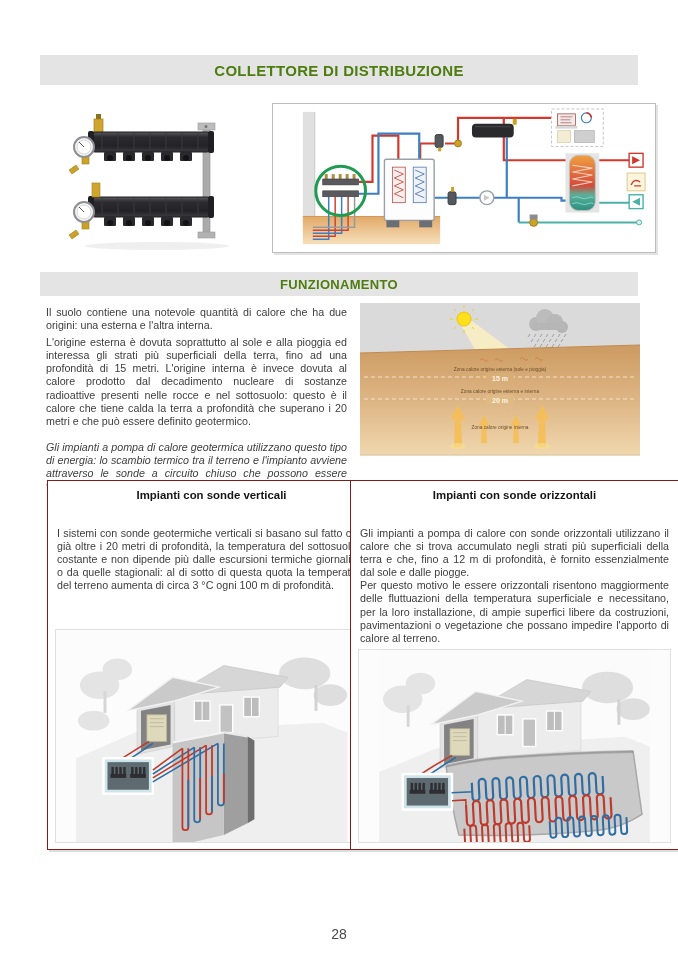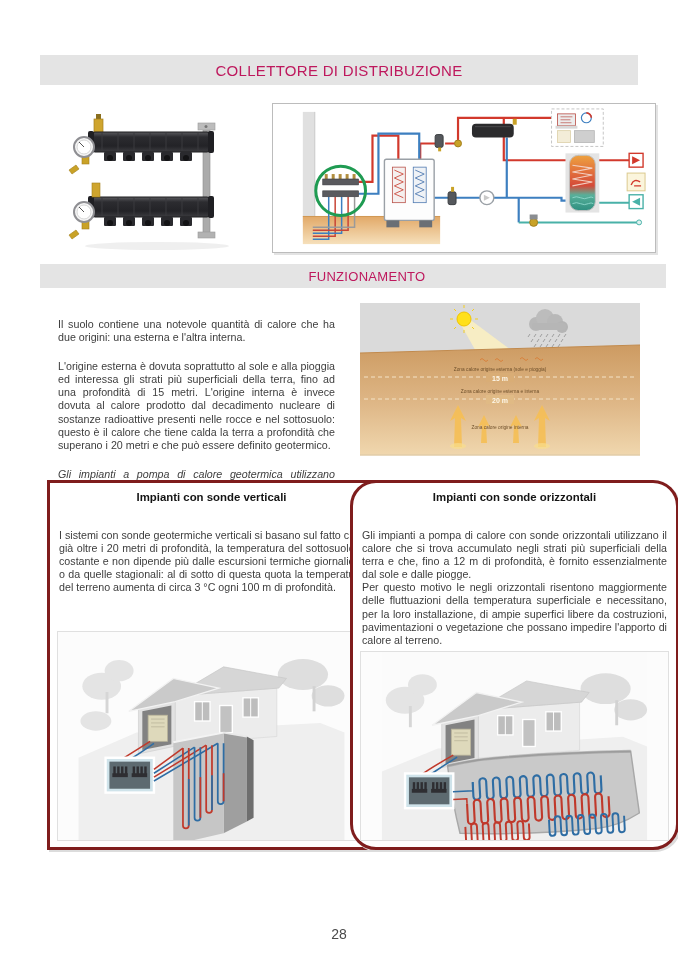--- a/index.html
+++ b/index.html
@@ -1,38 +1,38 @@
 <!DOCTYPE html>
 <html><head>
 <meta charset="utf-8">
 <style>
   html,body{margin:0;padding:0;background:#ffffff;}
   .page{position:relative;width:678px;height:959px;background:#fff;overflow:hidden;
         font-family:"Liberation Sans","DejaVu Sans",sans-serif;}
   .band{position:absolute;left:40px;width:598px;background:#e4e4e4;
         display:flex;align-items:center;justify-content:center;}
   .band1{top:55px;height:30px;}
-  .band2{top:264px;height:24px;padding-left:28px;}
-  .band .bandtitle{color:#be185d;font-weight:normal;letter-spacing:.3px;}
+  .band2{top:272px;height:24px;}
+  .band .bandtitle{color:#4d7c0f;font-weight:bold;letter-spacing:.3px;}
   .band1 .bandtitle{font-size:15px;}
   .band2 .bandtitle{font-size:13px;}
   .figure{position:absolute;}
   .product-figure{top:103px;left:62px;width:196px;height:150px;}
   .schematic-figure{top:103px;left:272px;width:384px;height:150px;
         border:1px solid #bcbcbc;box-sizing:border-box;background:#fff;
         box-shadow:2px 2px 0 #e3e3e3;}
   .soil-figure{top:303px;left:360px;width:280px;height:153px;}
   .figure svg{display:block;width:100%;height:100%;}
   .intro{position:absolute;top:302px;left:42px;width:309px;}
-  .intro p{margin:16px;font-size:10.7px;line-height:13.1px;text-align:justify;color:#3d3d3d;}
+  .intro p{margin:4px;font-size:10.7px;line-height:13.1px;text-align:justify;color:#3d3d3d;}
   .intro p.gap{margin-top:13px;font-style:italic;}
-  .infobox{position:absolute;top:480px;width:329px;height:370px;border:3px solid #7f1d1d;
+  .infobox{position:absolute;top:480px;width:329px;height:370px;border:1px solid #7f1d1d;
         background:#fff;box-sizing:border-box;box-shadow:2px 2px 0 #dcdcdc;}
   .box-vertical{left:47px;}
-  .box-horizontal{left:350px;border-radius:26px;}
+  .box-horizontal{left:350px;}
   .infobox h3{margin:8px 8px 0;text-align:center;font-size:11.4px;color:#141414;
         font-weight:bold;}
   .infobox .btext{margin:26px 9px 0;font-size:10.7px;line-height:13.1px;
         text-align:justify;color:#3d3d3d;}
   .infobox .btext p{margin:0;}
   .illu{position:absolute;left:7px;right:7px;bottom:6px;border:1px solid #e0e0e0;
         background:#fcfcfc;overflow:hidden;}
   .illu svg{display:block;width:100%;height:100%;}
   .illu-v{top:148px;}
   .illu-h{top:168px;}
@@ -437,21 +437,21 @@
           <path d="M150,146 V175" stroke="#c0392b"></path>
         </g>
       </svg>
     </div>
   </div>
 
   <div class="infobox box-horizontal">
     <h3>Impianti con sonde orizzontali</h3>
     <div class="btext">
       <p>Gli impianti a pompa di calore con sonde orizzontali utilizzano il calore che si trova accumulato negli strati più superficiali della terra e che, fino a 12 m di profondità, è fornito essenzialmente dal sole e dalle piogge.</p>
-      <p>Per questo motivo le negli orizzontali risentono maggiormente delle fluttuazioni della temperatura superficiale e necessitano, per la loro installazione, di ampie superfici libere da costruzioni, pavimentazioni o vegetazione che possano impedire l'apporto di calore al terreno.</p>
+      <p>Per questo motivo le essere orizzontali risentono maggiormente delle fluttuazioni della temperatura superficiale e necessitano, per la loro installazione, di ampie superfici libere da costruzioni, pavimentazioni o vegetazione che possano impedire l'apporto di calore al terreno.</p>
     </div>
     <div class="illu illu-h">
       <svg viewBox="0 0 275 195">
         <rect width="275" height="195" fill="#fbfbfb"></rect>
         <g fill="#e4e4e4">
           <ellipse cx="24" cy="50" rx="20" ry="14"></ellipse>
             <ellipse cx="42" cy="34" rx="15" ry="11"></ellipse>
           <rect x="28" y="56" width="3" height="22" fill="#d6d6d6"></rect>
         </g>
         <g fill="#dedede">

